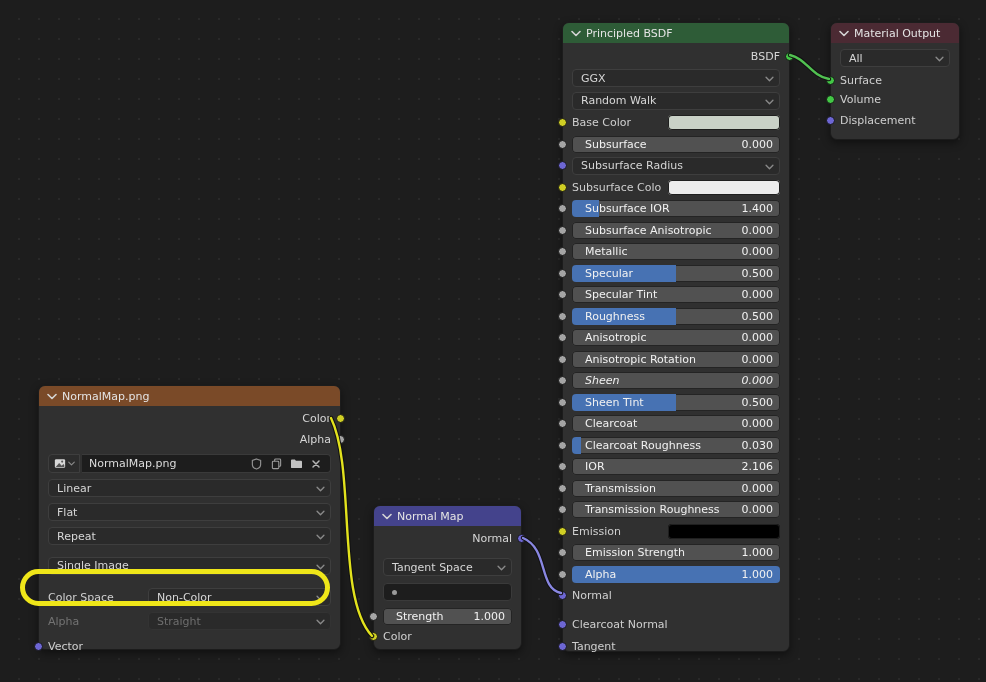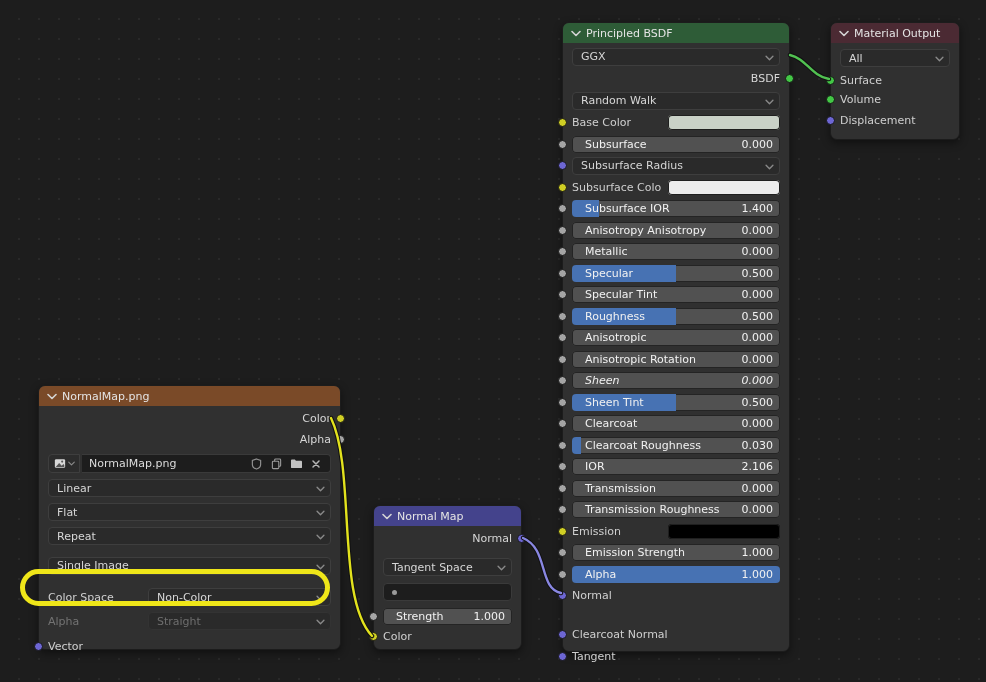--- a/index.html
+++ b/index.html
@@ -239,34 +239,34 @@
   </div>
 
   <div class="node" id="node-bsdf" style="left:562px; top:22px; width:228px; height:630px;">
     <div class="node-header" id="bsdf-header" style="background: rgb(46, 92, 55);">
       <svg width="10" height="7" viewBox="0 0 10 7">
           <polyline class="chev-line" points="1,1.5 5,5.5 9,1.5"></polyline>
         </svg>
       <span>Principled BSDF</span>
     </div>
     <div id="bsdf-body">
-        <div class="row" style="margin-top: 4.5px; height: 18px;">
-          <div class="menu">
-            <span>GGX</span>
-            <svg class="mchev" width="9" height="6" viewBox="0 0 10 7">
-              <polyline class="chev-line chev-dim" points="1,1.5 5,5.5 9,1.5"></polyline>
-            </svg>
-          </div>
-        </div>
         <div class="row out" style="margin-top: 4.5px;">
           <span>BSDF</span>
           <span class="socket sout" style="background: rgb(67, 199, 70);"></span>
         </div>
         <div class="row" style="margin-top: 4.5px; height: 18px;">
           <div class="menu">
+            <span>GGX</span>
+            <svg class="mchev" width="9" height="6" viewBox="0 0 10 7">
+              <polyline class="chev-line chev-dim" points="1,1.5 5,5.5 9,1.5"></polyline>
+            </svg>
+          </div>
+        </div>
+        <div class="row" style="margin-top: 4.5px; height: 18px;">
+          <div class="menu">
             <span>Random Walk</span>
             <svg class="mchev" width="9" height="6" viewBox="0 0 10 7">
               <polyline class="chev-line chev-dim" points="1,1.5 5,5.5 9,1.5"></polyline>
             </svg>
           </div>
         </div>
         <div class="row lbl" style="margin-top: 4.5px;">
           <span class="socket sin" style="background: rgb(208, 207, 36);"></span>
           <span>Base Color</span>
           <div class="swatch" style="background: rgb(201, 209, 199);"></div>
@@ -296,21 +296,21 @@
           <span class="socket sin" style="background: rgb(165, 165, 165);"></span>
           <div class="slider">
             <div class="fill" style="width: 13%; background: rgb(71, 114, 179);"></div>
             <span class="sl">Subsurface IOR</span>
             <span class="sv">1.400</span>
           </div>
         </div>
         <div class="row" style="margin-top: 4.5px;">
           <span class="socket sin" style="background: rgb(165, 165, 165);"></span>
           <div class="slider">
-            <span class="sl">Anisotropy Anisotropy</span>
+            <span class="sl">Subsurface Anisotropic</span>
             <span class="sv">0.000</span>
           </div>
         </div>
         <div class="row" style="margin-top: 4.5px;">
           <span class="socket sin" style="background: rgb(165, 165, 165);"></span>
           <div class="slider">
             <span class="sl">Metallic</span>
             <span class="sv">0.000</span>
           </div>
         </div>
@@ -419,21 +419,21 @@
           <div class="slider">
             <div class="fill" style="width: 100%; background: rgb(71, 114, 179);"></div>
             <span class="sl">Alpha</span>
             <span class="sv">1.000</span>
           </div>
         </div>
         <div class="row lbl" style="margin-top: 4.5px;">
           <span class="socket sin" style="background: rgb(109, 102, 212);"></span>
           <span>Normal</span>
         </div>
-        <div class="row lbl" style="margin-top: 22px;">
+        <div class="row lbl" style="margin-top: 12px;">
           <span class="socket sin" style="background: rgb(109, 102, 212);"></span>
           <span>Clearcoat Normal</span>
         </div>
         <div class="row lbl" style="margin-top: 4.5px;">
           <span class="socket sin" style="background: rgb(109, 102, 212);"></span>
           <span>Tangent</span>
         </div>
       </div>
   </div>
 

